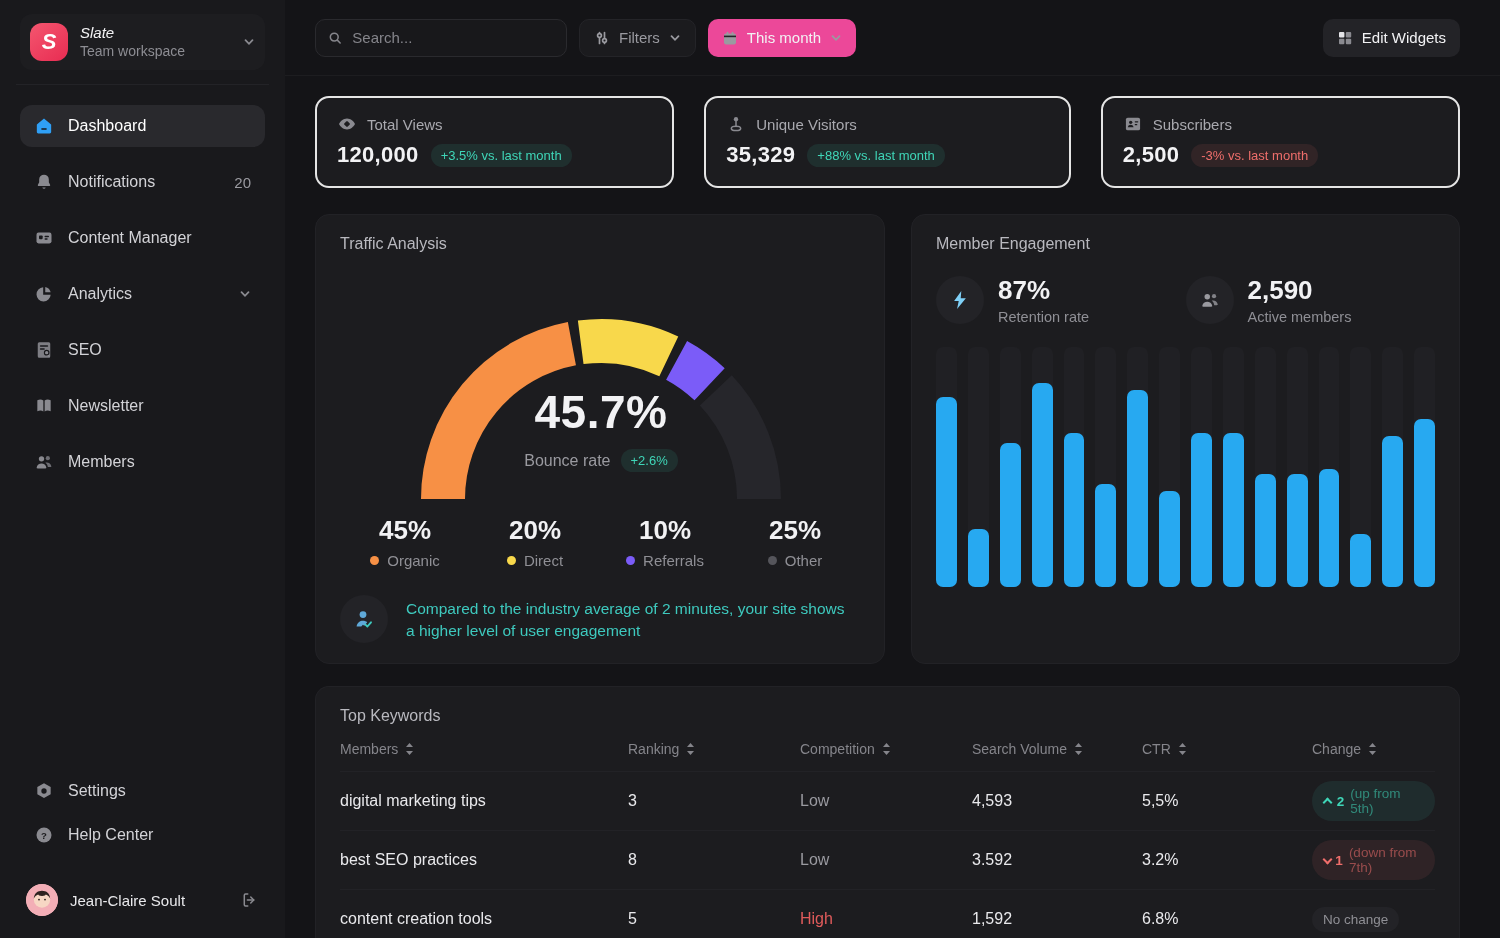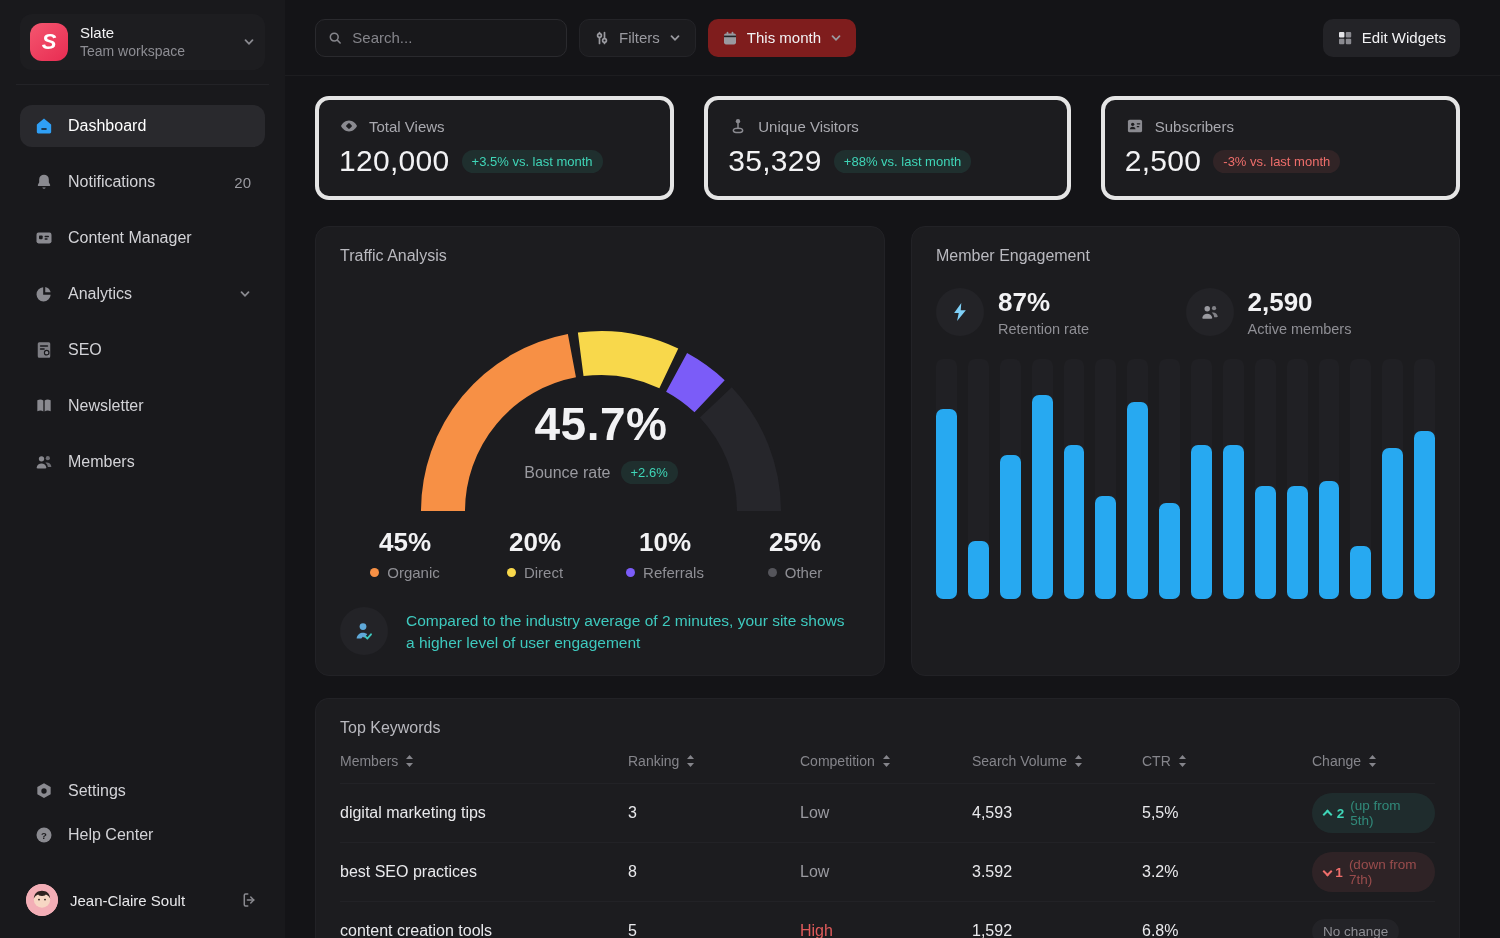--- a/index.html
+++ b/index.html
@@ -10,21 +10,21 @@
     display:flex;
   }
   svg { display:block; }
 
   
   .sidebar { width:285px; min-width:285px; background:#19191c; display:flex; flex-direction:column; padding:14px 20px 22px 20px; }
   .ws-header { display:flex; align-items:center; gap:12px; background:#1d1d20; border-radius:12px; padding:9px 10px; }
   .ws-logo { width:38px; height:38px; border-radius:12px; background:linear-gradient(140deg,#f4566f,#e82c52); display:flex; align-items:center; justify-content:center; }
   .ws-logo span { color:#fff; font-size:22px; font-weight:bold; font-style:italic; }
   .ws-names { flex:1; line-height:1.25; }
-  .ws-name { font-size:15px; color:#f2f2f4; }
+  .ws-name { font-size:15px; color:#f2f2f4;font-style:italic; }
   .ws-sub  { font-size:14px; color:#8d8d93; }
   .chev { width:12px; height:12px; }
   .ws-divider { border-bottom:1px solid #232327; margin:14px -4px 10px -4px; }
 
   .nav { display:flex; flex-direction:column; gap:14px; margin-top:10px; }
   .side-item { display:flex; align-items:center; gap:14px; height:42px; padding:0 14px; border-radius:12px; color:#d3d3d7; font-size:16px; cursor:pointer; }
   .side-item .ic { width:20px; height:20px; color:#8a8a90; flex:none; }
   .side-item.active { background:#29292d; color:#ffffff; }
   .side-item.active .ic { color:#2f9ff5; }
   .side-item .lbl { flex:1; }
@@ -38,34 +38,34 @@
 
   
   .main { flex:1; display:flex; flex-direction:column; background:#141417; min-width:0; }
   .topbar { height:76px; display:flex; align-items:center; gap:12px; padding:0 40px 0 30px; border-bottom:1px solid #1d1d20; }
   .search { display:flex; align-items:center; gap:10px; width:252px; height:38px; background:#18181b; border:1px solid #2a2a2e; border-radius:10px; padding:0 12px; color:#85858b; }
   .search input { background:transparent; border:none; outline:none; color:#d5d5d9; font-size:15px; width:100%; font-family:inherit; }
   .search input::placeholder { color:#85858b; }
   .tbtn { display:flex; align-items:center; gap:9px; height:38px; padding:0 14px; border-radius:10px; font-size:15px; cursor:pointer; }
   .tbtn .ic { width:16px; height:16px; }
   .btn-filters { background:#1b1b1e; color:#9a9aa0; border:1px solid #242428; }
-  .btn-month { background:#7f1d1d; color:#f2f2f4;justify-content:center; }
+  .btn-month { background:#ec4899; color:#f2f2f4;justify-content:center; }
   .btn-month .ic, .btn-month .chev { color:#9a9aa0; }
   .spacer { flex:1; }
   .btn-edit { background:#232327; color:#f2f2f4; font-size:15px; }
 
   .content { flex:1; padding:20px 40px 0 30px; display:flex; flex-direction:column; min-height:0; }
 
   
   .stats-row { display:grid; grid-template-columns:1fr 1.02fr 1fr; gap:30px; }
-  .stat-card { background:#1c1c1f; border:4px solid #e5e5e5; border-radius:14px; padding:16px 20px 18px 20px; }
+  .stat-card { background:#1c1c1f; border:2px solid #e5e5e5; border-radius:14px; padding:16px 20px 18px 20px; }
   .stat-top { display:flex; align-items:center; gap:10px; color:#a9a9af; font-size:15px; }
   .stat-top .ic { width:20px; height:20px; color:#8a8a90; }
   .stat-val-row { display:flex; align-items:center; gap:12px; margin-top:8px; }
-  .stat-val { font-size:30px; font-weight:normal; letter-spacing:.3px; }
+  .stat-val { font-size:22px; font-weight:bold; letter-spacing:.3px; }
   .pill { font-size:13px; border-radius:999px; padding:4px 10px; white-space:nowrap; }
   .pill.up { color:#3fd6b8; background:rgba(63,214,184,.10); }
   .pill.down { color:#ef6e6b; background:rgba(239,110,107,.10); }
 
   
   .mid-row { display:grid; grid-template-columns:570px 1fr; gap:26px; margin-top:26px; }
   .card { background:#1c1c1f; border:1px solid #222226; border-radius:14px; padding:20px 24px; }
   .card-title { font-size:16px; color:#b9b9bf; }
 
   

